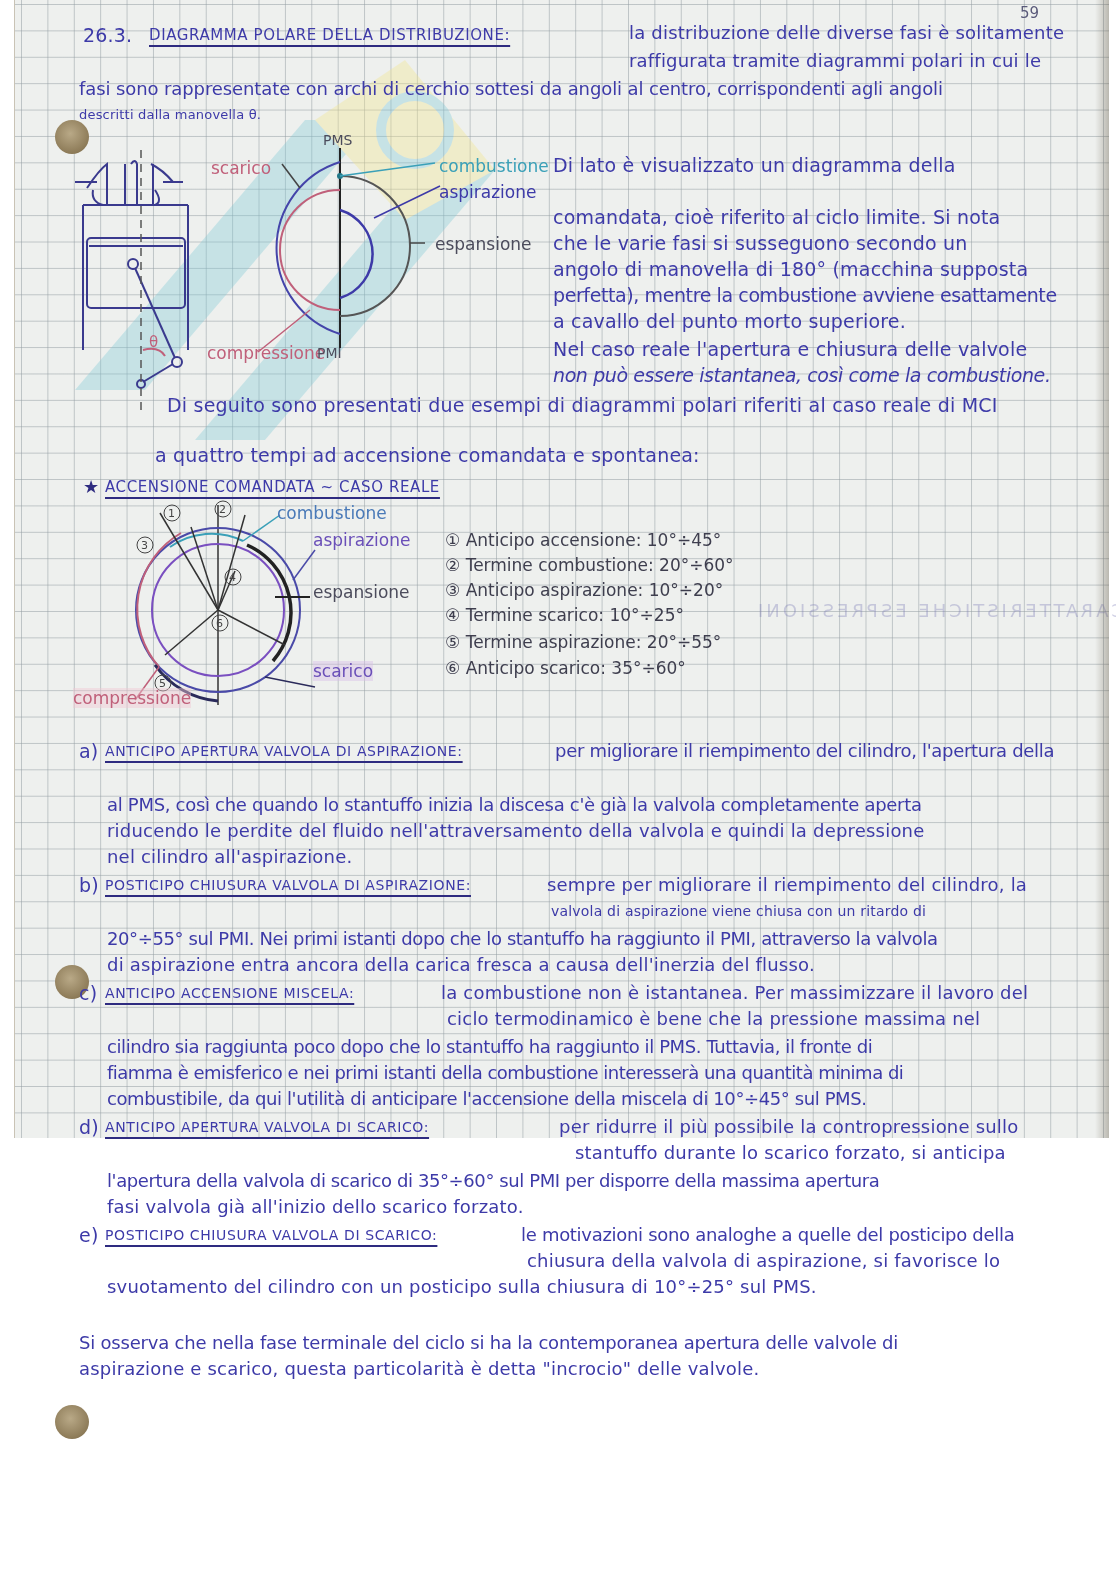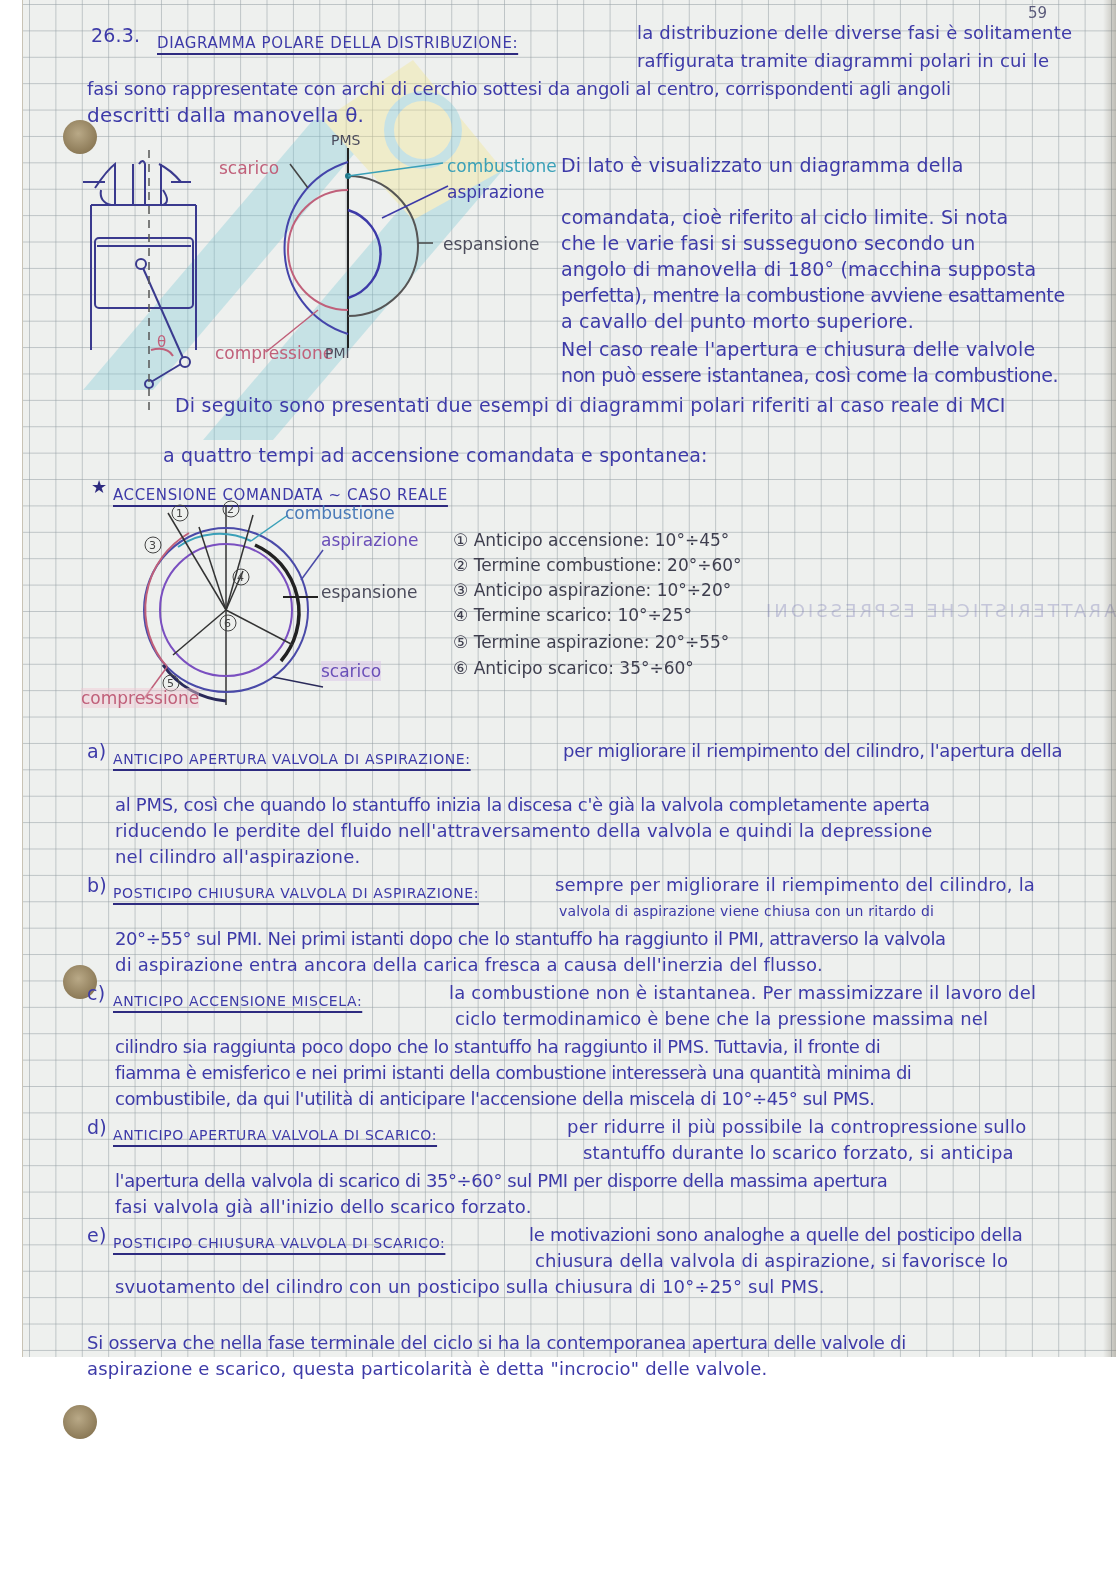--- a/index.html
+++ b/index.html
@@ -2,21 +2,21 @@
 <html><head>
 <meta charset="utf-8">
 <style>
   html, body { margin: 0; padding: 0; }
   body {
     width: 1116px; height: 1579px; position: relative; overflow: hidden;
     background: #ffffff;
     font-family: "DejaVu Sans", sans-serif;
   }
   .page {
-    position: absolute; left: 22px; top: 0; width: 1094px; height: 1357px;
+    position: absolute; left: 14px; top: 0; width: 1094px; height: 1138px;
     background-color: #eef0ee;
     background-image:
       linear-gradient(to right, rgba(150,160,165,0.55) 1px, transparent 1px),
       linear-gradient(to bottom, rgba(150,160,165,0.55) 1px, transparent 1px);
     background-size: 26.4px 26.4px;
     background-position: 6px 4px;
     border-left: 1px solid #c9c3b5;
   }
   .page::after {
     content: ""; position: absolute; right: 0; top: 0; width: 14px; height: 100%;
@@ -29,21 +29,21 @@
   }
   .watermark {
     position: absolute; left: 60px; top: 60px; width: 440px; height: 400px;
     pointer-events: none; opacity: 0.35;
   }
   .hw {
     position: absolute; color: #3d3aa8; font-family: "DejaVu Sans", sans-serif;
     font-size: 19px; line-height: 26px; white-space: nowrap; letter-spacing: 0.2px;
   }
   .caps { text-transform: uppercase; font-size: 15px; letter-spacing: 0.6px; }
-  .ul { text-decoration: underline; text-decoration-thickness: 2px; text-underline-offset: 5px; text-decoration-color: #2e2b80; margin-top: 8px; }
+  .ul { text-decoration: underline; text-decoration-thickness: 2px; text-underline-offset: 5px; text-decoration-color: #2e2b80; }
   .num { position: absolute; color: #5a5a7a; font-size: 15px; }
   .lbl { position: absolute; font-size: 17px; white-space: nowrap; }
   .pink { color: #c0607a; }
   .teal { color: #3aa0b8; }
   .violet { color: #6a4fb8; }
   .grey { color: #4c4c5c; }
   .blue { color: #3d3aa8; }
   svg { position: absolute; overflow: visible; }
   .list-item { position: absolute; color: #3e3e4e; font-size: 17px; white-space: nowrap; }
   .showthrough {
@@ -69,21 +69,21 @@
 
   <div class="num" style="left:1005px; top:4px;">59</div>
 
   <div class="showthrough">CARATTERISTICHE ESPRESSIONI</div>
 
   <div class="hw" style="left:68px; top:22px;">26.3.</div>
   <div class="hw caps ul" style="left:134px; top:22px;">Diagramma polare della distribuzione:</div>
   <div class="hw" style="left:614px; top:20px; font-size:18px;">la distribuzione delle diverse fasi è solitamente</div>
   <div class="hw" style="left:614px; top:48px; font-size:18px;">raffigurata tramite diagrammi polari in cui le</div>
   <div class="hw" style="left:64px; top:76px; font-size:18px; letter-spacing:-0.1px;">fasi sono rappresentate con archi di cerchio sottesi da angoli al centro, corrispondenti agli angoli</div>
-  <div class="hw" style="left:64px; top:102px; font-size:20px;">descritti dalla manovella θ.</div>
+  <div class="hw" style="left:64px; top:102px; font-size:13px;">descritti dalla manovella θ.</div>
 
   <svg style="left:58px; top:150px;" width="160" height="260" viewBox="0 0 160 260">
     <g fill="none" stroke="#3a3a8e" stroke-width="2">
       <line x1="2" y1="32" x2="24" y2="32"></line>
       <path d="M14 38 Q 26 20 34 14 L34 55"></path>
       <path d="M20 40 Q 18 52 30 55"></path>
       <path d="M52 14 L52 55"></path>
       <path d="M58 14 Q 62 8 64 14 L64 55"></path>
       <path d="M78 14 Q 90 20 100 32"></path>
       <line x1="90" y1="32" x2="110" y2="32"></line>
@@ -131,21 +131,21 @@
   <div class="lbl pink" style="left:192px; top:343px;">compressione</div>
   <div class="lbl grey" style="left:302px; top:345px; font-size:14px;">PMI</div>
 
   <div class="hw" style="left:538px; top:152px;">Di lato è visualizzato un diagramma della</div>
   <div class="hw" style="left:538px; top:204px;">comandata, cioè riferito al ciclo limite. Si nota</div>
   <div class="hw" style="left:538px; top:230px;">che le varie fasi si susseguono secondo un</div>
   <div class="hw" style="left:538px; top:256px;">angolo di manovella di 180° (macchina supposta</div>
   <div class="hw" style="left:538px; top:282px; letter-spacing:-0.4px;">perfetta), mentre la combustione avviene esattamente</div>
   <div class="hw" style="left:538px; top:308px;">a cavallo del punto morto superiore.</div>
   <div class="hw" style="left:538px; top:336px;">Nel caso reale l'apertura e chiusura delle valvole</div>
-  <div class="hw" style="left:538px; top:362px; letter-spacing:-0.4px;">non può essere istantanea, così come la combustione.</div>
+  <div class="hw" style="left:538px; top:362px; letter-spacing:-0.4px;font-style:italic;">non può essere istantanea, così come la combustione.</div>
 
   <div class="hw" style="left:140px; top:392px;padding-left:12px;">Di seguito sono presentati due esempi di diagrammi polari riferiti al caso reale di MCI</div>
   <div class="hw" style="left:140px; top:418px;margin-top:24px;">a quattro tempi ad accensione comandata e spontanea:</div>
 
   <div class="hw" style="left:68px; top:474px; font-size:18px; color:#2e2b80;">★</div>
   <div class="hw caps ul" style="left:90px; top:474px;">Accensione comandata ~ caso reale</div>
 
   <svg style="left:100px; top:505px;" width="200" height="200" viewBox="0 0 200 200">
     <line x1="103" y1="0" x2="103" y2="200" stroke="#333" stroke-width="1.5"></line>
 

